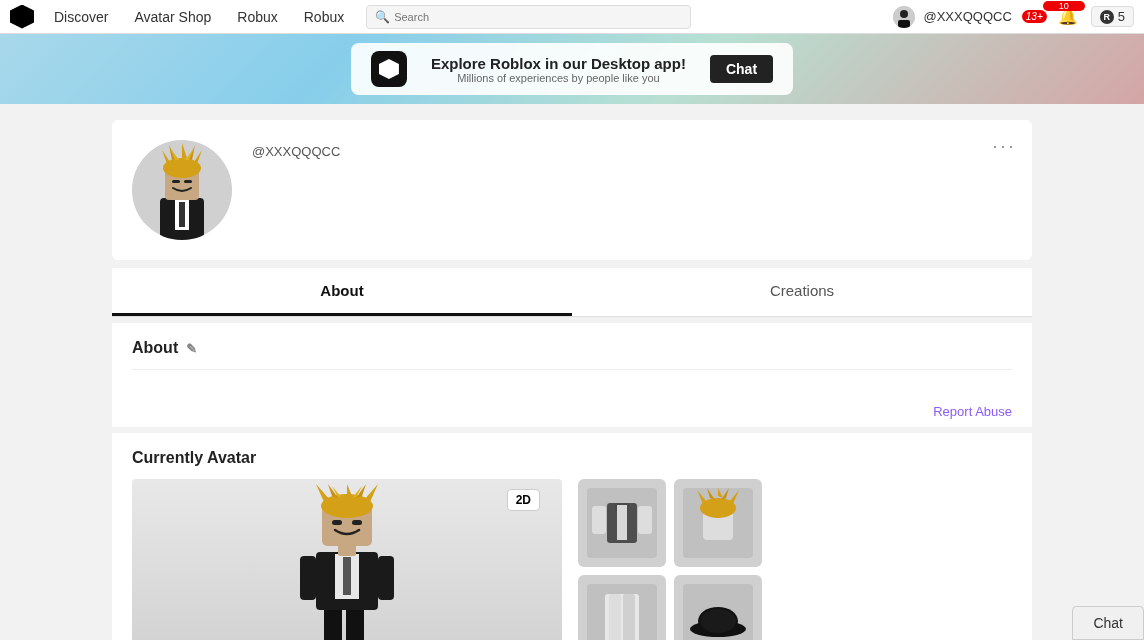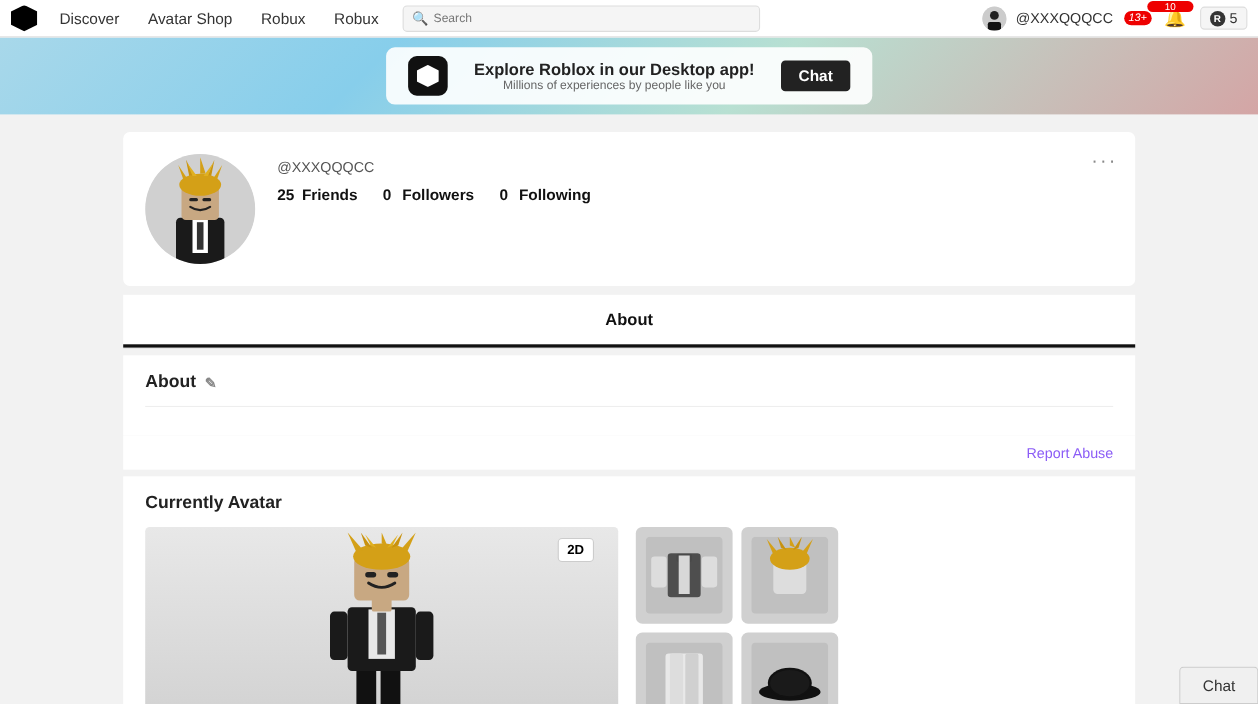--- a/index.html
+++ b/index.html
@@ -452,41 +452,28 @@
         <polygon points="50,18 50,3 55,18" fill="#d4a017"></polygon>
         <polygon points="60,20 63,5 57,19" fill="#c8920f"></polygon>
         <polygon points="65,24 70,10 62,22" fill="#d4a017"></polygon>
         <polygon points="43,20 38,8 47,20" fill="#e0b020"></polygon>
         <polygon points="57,20 62,8 53,20" fill="#e0b020"></polygon>
       </svg>
     </div>
 
     <div class="profile-info">
       <div class="profile-username">@XXXQQQCC</div>
-      <div class="profile-stats">
-        <div class="stat-link">
-          <span>25</span>
-          <span>Friends</span>
-        </div>
-        <div class="stat-link">
-          <span>0</span>
-          <span> </span><span>Followers</span>
-        </div>
-        <div class="stat-link">
-          <span>0</span>
-          <span> </span><span>Following</span>
-        </div>
-      </div>
     </div>
 
     <button class="profile-options-btn">···</button>
   </div>
 
   <div class="tabs">
     <div class="tab active">About</div>
+    <div class="tab">Creations</div>
   </div>
 
   <div class="section-panel">
     <div class="section-title">
       <span>About</span>
       <span class="edit-icon">✎</span>
     </div>
   </div>
 
   <div class="report-abuse-link">Report Abuse</div>

